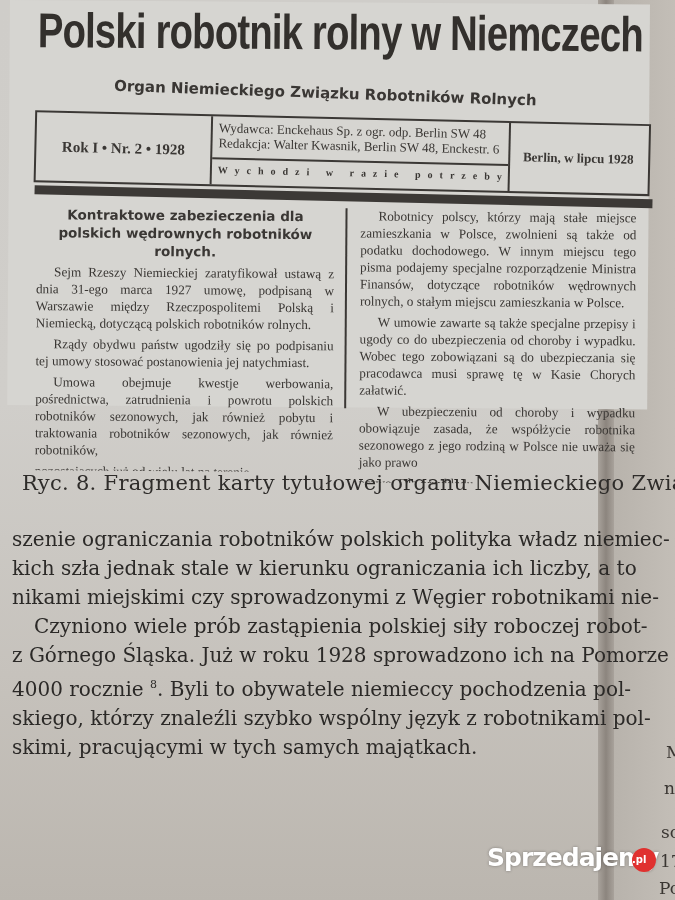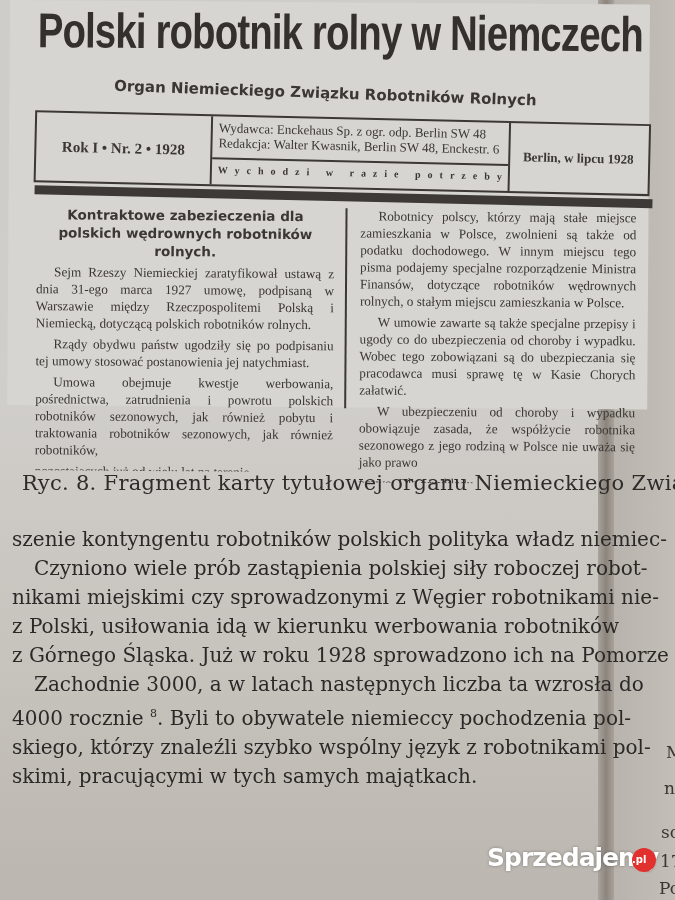--- a/index.html
+++ b/index.html
@@ -166,25 +166,24 @@
     <p>W ubezpieczeniu od choroby i wypadku obowiązuje zasada, że współżycie robotnika sezonowego z jego rodziną w Polsce nie uważa się jako prawo</p>
     <div class="cut">prawo. Dla przykładu</div>
   </div>
 </div>
 
 <div class="caption">
   <span class="l1">Ryc. 8. Fragment karty tytułowej organu Niemieckiego Związku Ro-</span>
 </div>
 
 <div class="body">
-  <span class="ln">szenie kontyngentu robotników polskich polityka władz niemiec-</span>
+  <span class="ln">szenie ograniczania robotników polskich polityka władz niemiec-</span>
+  <span class="ln">kich szła jednak stale w kierunku ograniczania ich liczby, a to</span>
+  <span class="ln">nikami miejskimi czy sprowadzonymi z Węgier robotnikami nie-</span>
   <span class="ln ind">Czyniono wiele prób zastąpienia polskiej siły roboczej robot-</span>
-  <span class="ln">nikami miejskimi czy sprowadzonymi z Węgier robotnikami nie-</span>
-  <span class="ln">z Polski, usiłowania idą w kierunku werbowania robotników</span>
   <span class="ln">z Górnego Śląska. Już w roku 1928 sprowadzono ich na Pomorze</span>
-  <span class="ln ind">Zachodnie 3000, a w latach następnych liczba ta wzrosła do</span>
   <span class="ln"><span>4000 rocznie</span> <sup>8</sup><span>. Byli to obywatele niemieccy pochodzenia pol-</span></span>
   <span class="ln">skiego, którzy znaleźli szybko wspólny język z robotnikami pol-</span>
   <span class="ln">skimi, pracującymi w tych samych majątkach.</span>
 </div>
 
 <div class="watermark">Sprzedajemy</div>
 <div class="watermark-badge">.pl</div>
 
 </body></html>

